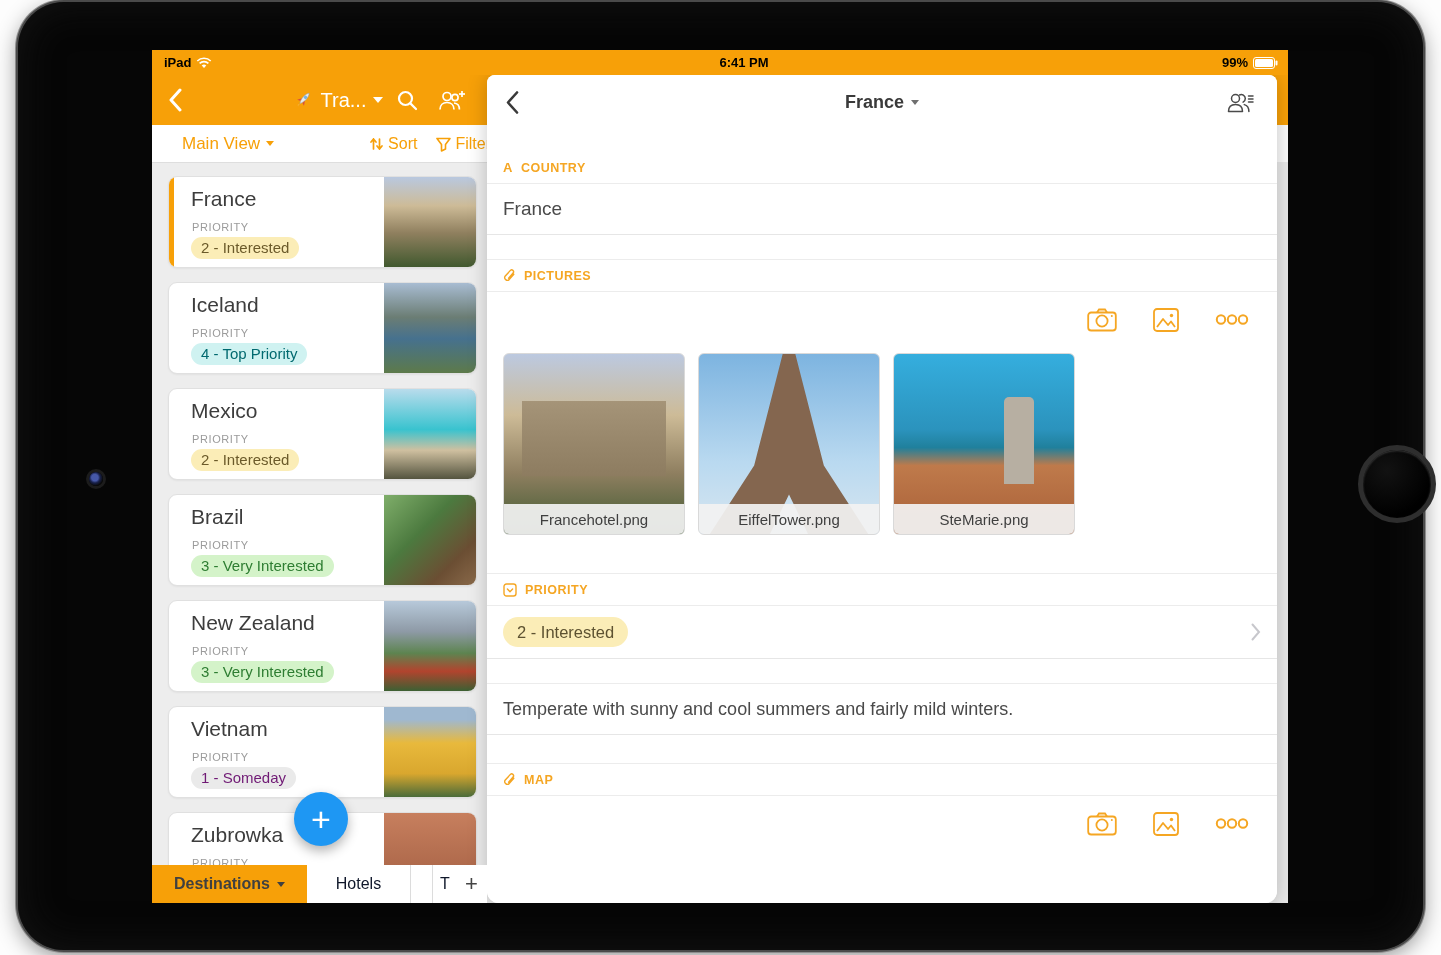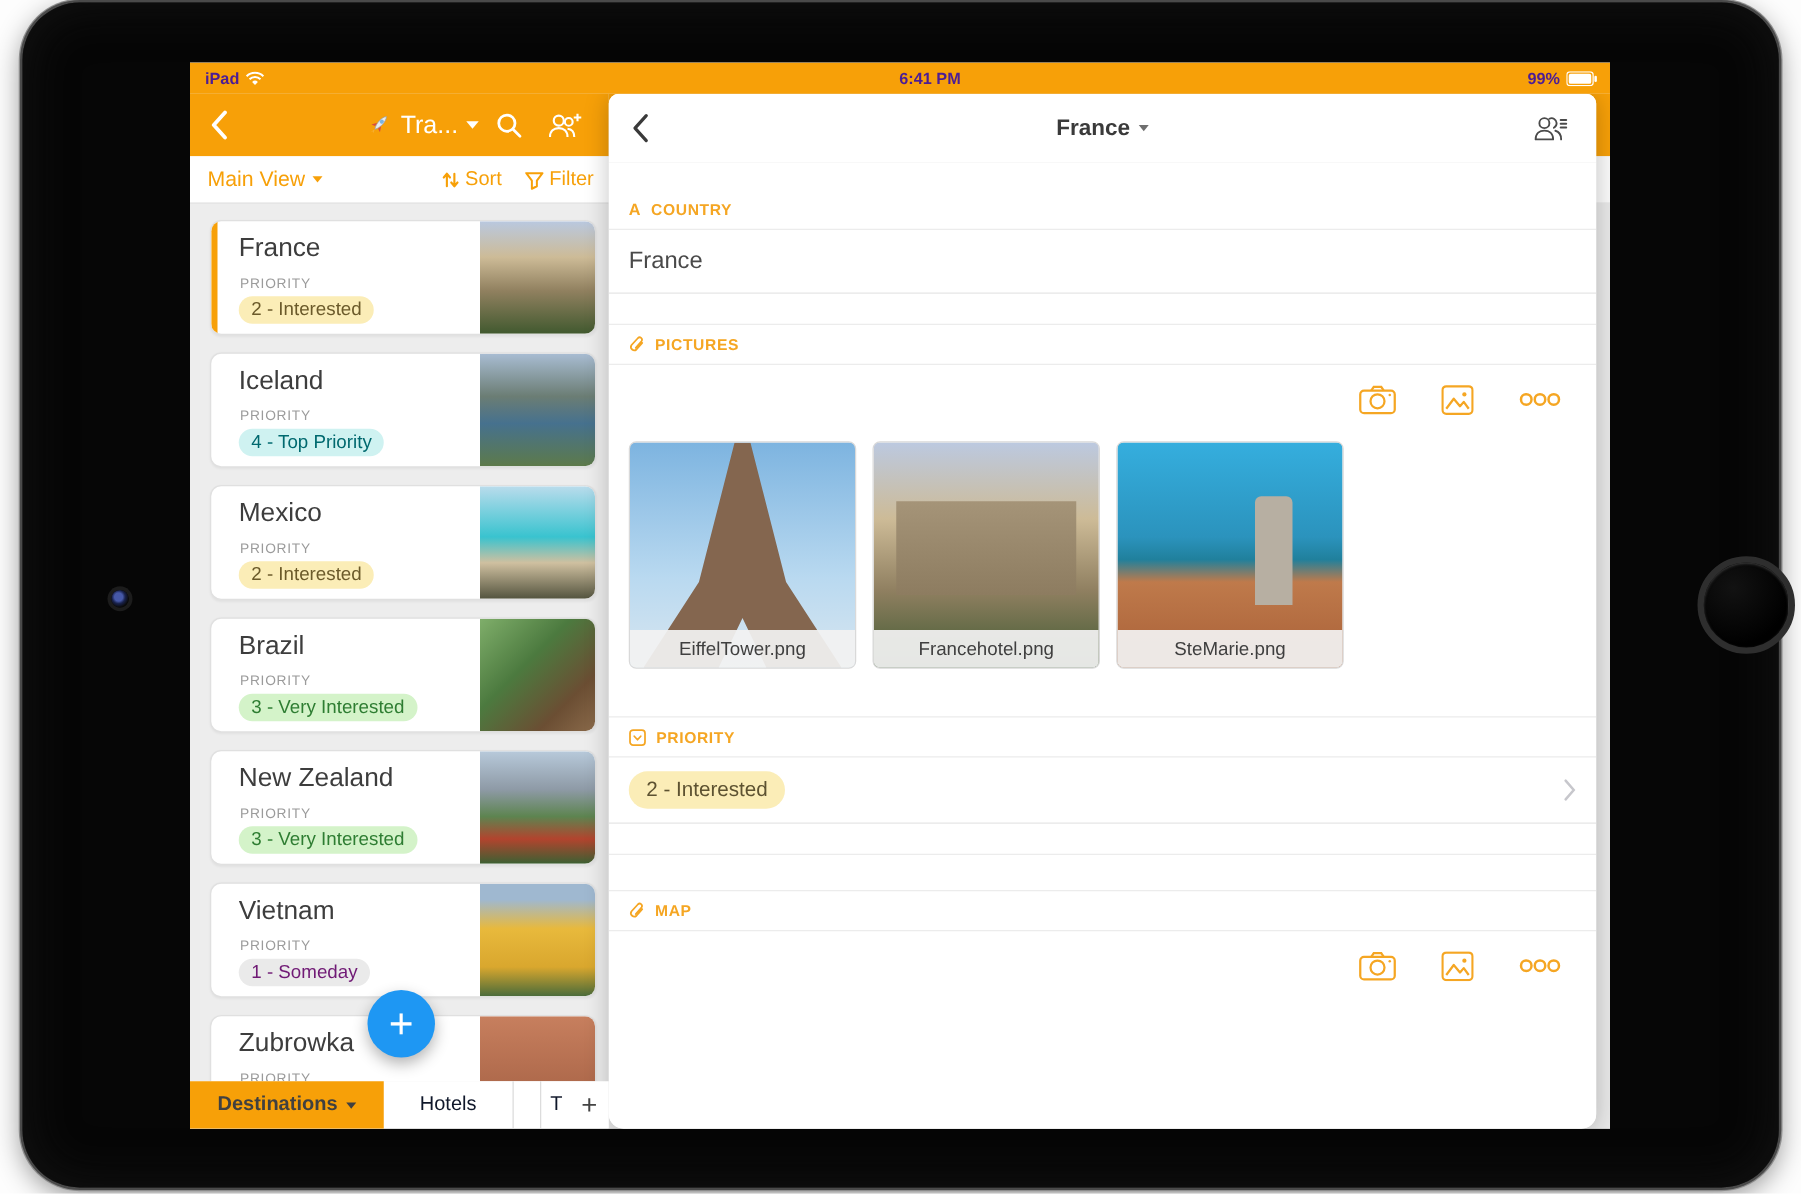--- a/index.html
+++ b/index.html
@@ -7,33 +7,33 @@
   
   .device{position:absolute;left:18px;top:2px;width:1405px;height:948px;background:#060606;border-radius:46px;
     box-shadow:0 0 0 2px #4a4a4a,0 0 0 3px #8d8d8d,0 6px 22px rgba(0,0,0,.45), inset 0 0 40px #141414;}
   .camera{position:absolute;left:71px;top:470px;width:14px;height:14px;border-radius:50%;
     background:radial-gradient(circle at 42% 40%, #4658a8 0 28%, #19224d 45%, #0a0a0a 70%);box-shadow:0 0 0 3px #1c1c1c;}
   .home-button{position:absolute;left:1340px;top:443px;width:68px;height:68px;border-radius:50%;
     border:5px solid #2e2e2e;background:radial-gradient(circle at 35% 30%, #121212, #000 70%);box-shadow:inset 0 1px 2px #3a3a3a;}
   
   .screen{position:absolute;left:152px;top:50px;width:1136px;height:853px;background:#ededed;overflow:hidden;}
   
-  .statusbar{position:absolute;left:0;top:0;width:100%;height:25px;background:#F7A008;color:#4c1d95;font-size:13px;font-weight:bold;z-index:5;}
+  .statusbar{position:absolute;left:0;top:0;width:100%;height:25px;background:#F7A008;color:#000000;font-size:13px;font-weight:bold;z-index:5;}
   .sb-left{position:absolute;left:12px;top:0;height:25px;display:flex;align-items:center;gap:5px;}
   .sb-center{position:absolute;left:0;right:0;top:0;height:25px;display:flex;align-items:center;justify-content:center;padding-left:48px;}
   .sb-right{position:absolute;right:10px;top:0;height:25px;display:flex;align-items:center;gap:5px;}
   
   .app-header{position:absolute;left:0;top:25px;width:335px;height:50px;background:#F7A008;z-index:2;}
   .hdr-back{position:absolute;left:16px;top:13px;cursor:pointer;}
   .hdr-title{position:absolute;left:18px;width:335px;top:0;height:50px;display:flex;align-items:center;justify-content:center;gap:7px;color:#fff;font-size:20px;font-weight:normal;}
   .hdr-search{position:absolute;left:243px;top:13px;}
   .hdr-addperson{position:absolute;left:285px;top:14px;}
   .caret{display:inline-block;width:0;height:0;border-left:5px solid transparent;border-right:5px solid transparent;border-top:6px solid currentColor;}
   .caret.small{border-left-width:4px;border-right-width:4px;border-top-width:5px;}
-  .view-bar{position:absolute;left:0;top:75px;width:335px;height:37px;background:#fff;border-bottom:1px solid #dedede;z-index:2;display:flex;align-items:center;color:#F7A008;}
+  .view-bar{position:absolute;left:0;top:75px;width:335px;height:37px;background:#fff;border-bottom:1px solid #dedede;z-index:2;display:flex;align-items:center;color:#F7A008;padding-left:16px;}
   .view-name{display:flex;align-items:center;gap:6px;margin-left:14px;font-size:17px;}
   .view-actions{margin-left:auto;display:flex;align-items:center;gap:18px;margin-right:12px;font-size:16px;}
   .view-actions .act{display:flex;align-items:center;gap:3px;}
   
   .card-list{position:absolute;left:0;top:112px;width:335px;bottom:38px;background:#ededed;overflow:hidden;z-index:1;}
   .dcard{position:relative;width:307px;height:90px;margin:14px 0 0 16px;background:#fff;border:1px solid #e0e0e0;border-radius:9px;
      box-shadow:0 1px 2px rgba(0,0,0,.05);overflow:hidden;cursor:pointer;}
   .dcard .accent{position:absolute;left:0;top:0;bottom:0;width:5px;background:transparent;}
   .dcard.selected .accent{background:#F7A008;}
   .dcard .c-title{position:absolute;left:22px;top:10px;font-size:21px;color:#3d3d3d;}
@@ -359,27 +359,27 @@
               <svg class="ic" width="34" height="13" viewBox="0 0 34 13">
                 <g stroke="#F5A623" stroke-width="2" fill="none">
                   <circle cx="6" cy="6.5" r="4.2"></circle>
                   <circle cx="17" cy="6.5" r="4.2"></circle>
                   <circle cx="28" cy="6.5" r="4.2"></circle>
                 </g>
               </svg>
             </span>
         </div>
         <div class="thumbs">
+          <div class="thumb t-hotel">
+            <div class="shape"></div>
+            <div class="caption">Francehotel.png</div>
+          </div>
           <div class="thumb t-eiffel">
             <div class="shape"></div>
             <div class="caption">EiffelTower.png</div>
-          </div>
-          <div class="thumb t-hotel">
-            <div class="shape"></div>
-            <div class="caption">Francehotel.png</div>
           </div>
           <div class="thumb t-stemarie">
             <div class="shape"></div>
             <div class="caption">SteMarie.png</div>
           </div>
         </div>
         <div class="spacer" style="height:20px;"></div>
 
         <div class="field-header">
           <span>
@@ -393,20 +393,23 @@
         <div class="value-row" style="min-height:52px;">
           <span class="pill">2 - Interested</span>
           <span class="row-chevron">
               <svg class="ic" width="10" height="18" viewBox="0 0 10 18">
                 <path d="M1.5 1.5 L8 9 L1.5 16.5" stroke="#c7c7cc" stroke-width="2" fill="none" stroke-linecap="round"></path>
               </svg>
             </span>
         </div>
         <div class="spacer"></div>
 
+        <div class="value-row" style="font-size:18px;">
+          <span>Temperate with sunny and cool summers and fairly mild winters.</span>
+        </div>
         <div class="spacer" style="height:28px;"></div>
 
         <div class="field-header">
           <span>
               <svg class="ic" width="13" height="15" viewBox="0 0 13 15">
                 <path d="M10.8 6.3 L6.2 11.6 a2.7 2.7 0 0 1 -4.1 -3.4 L7.4 2.4 a1.9 1.9 0 0 1 2.9 2.4 L5.6 10.2" stroke="#F5A623" stroke-width="1.4" fill="none" stroke-linecap="round"></path>
               </svg>
             </span>
           <span>MAP</span>
         </div>

